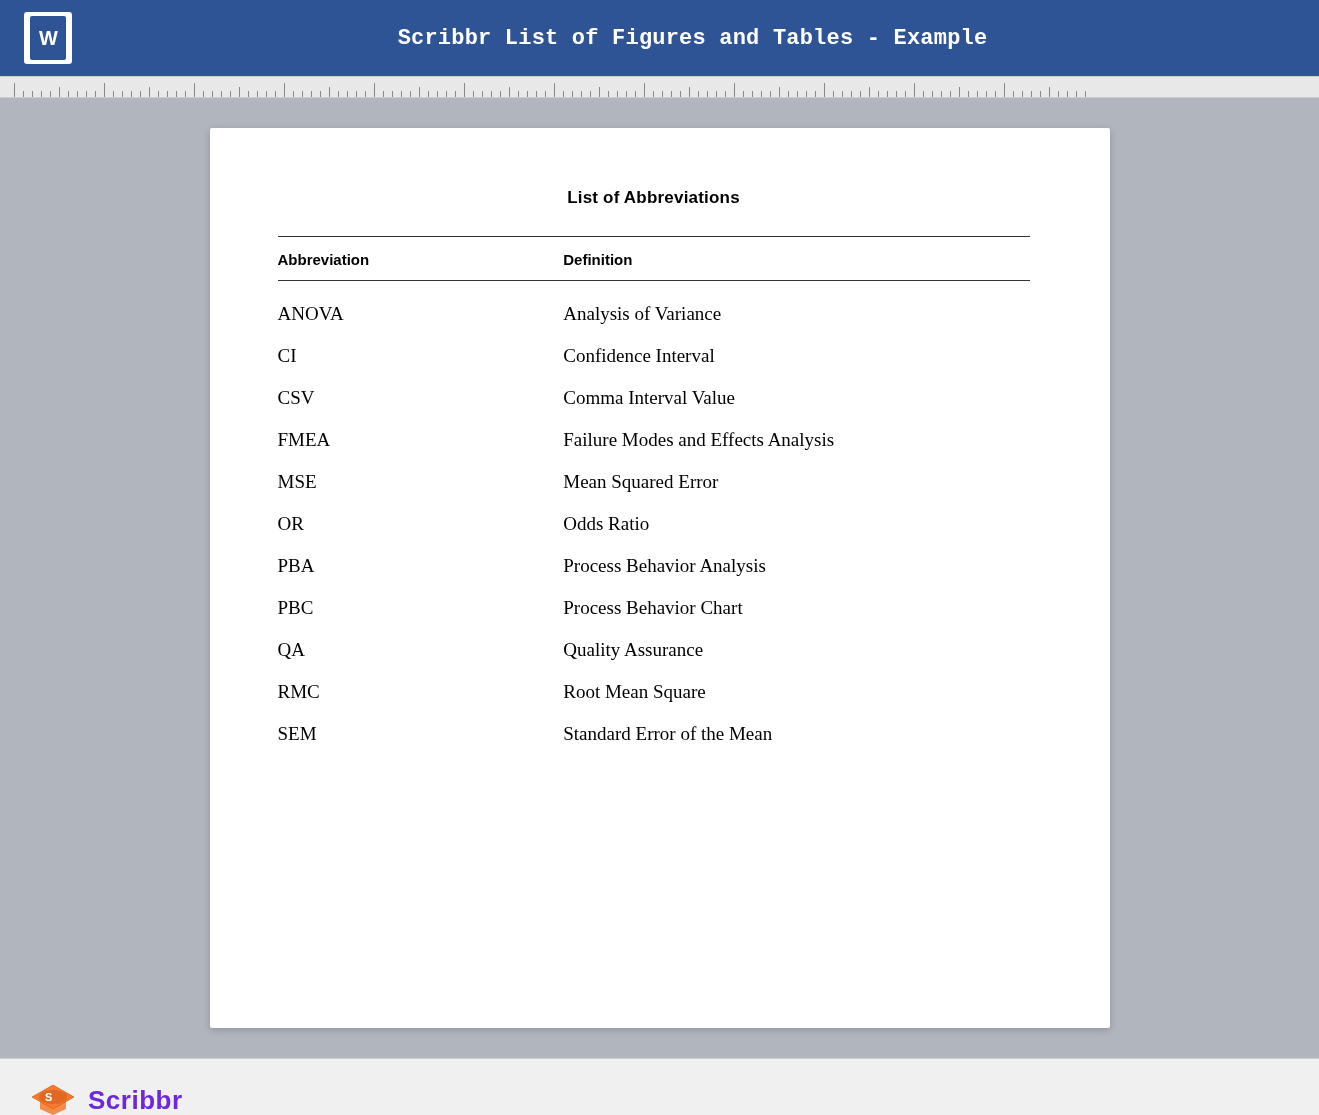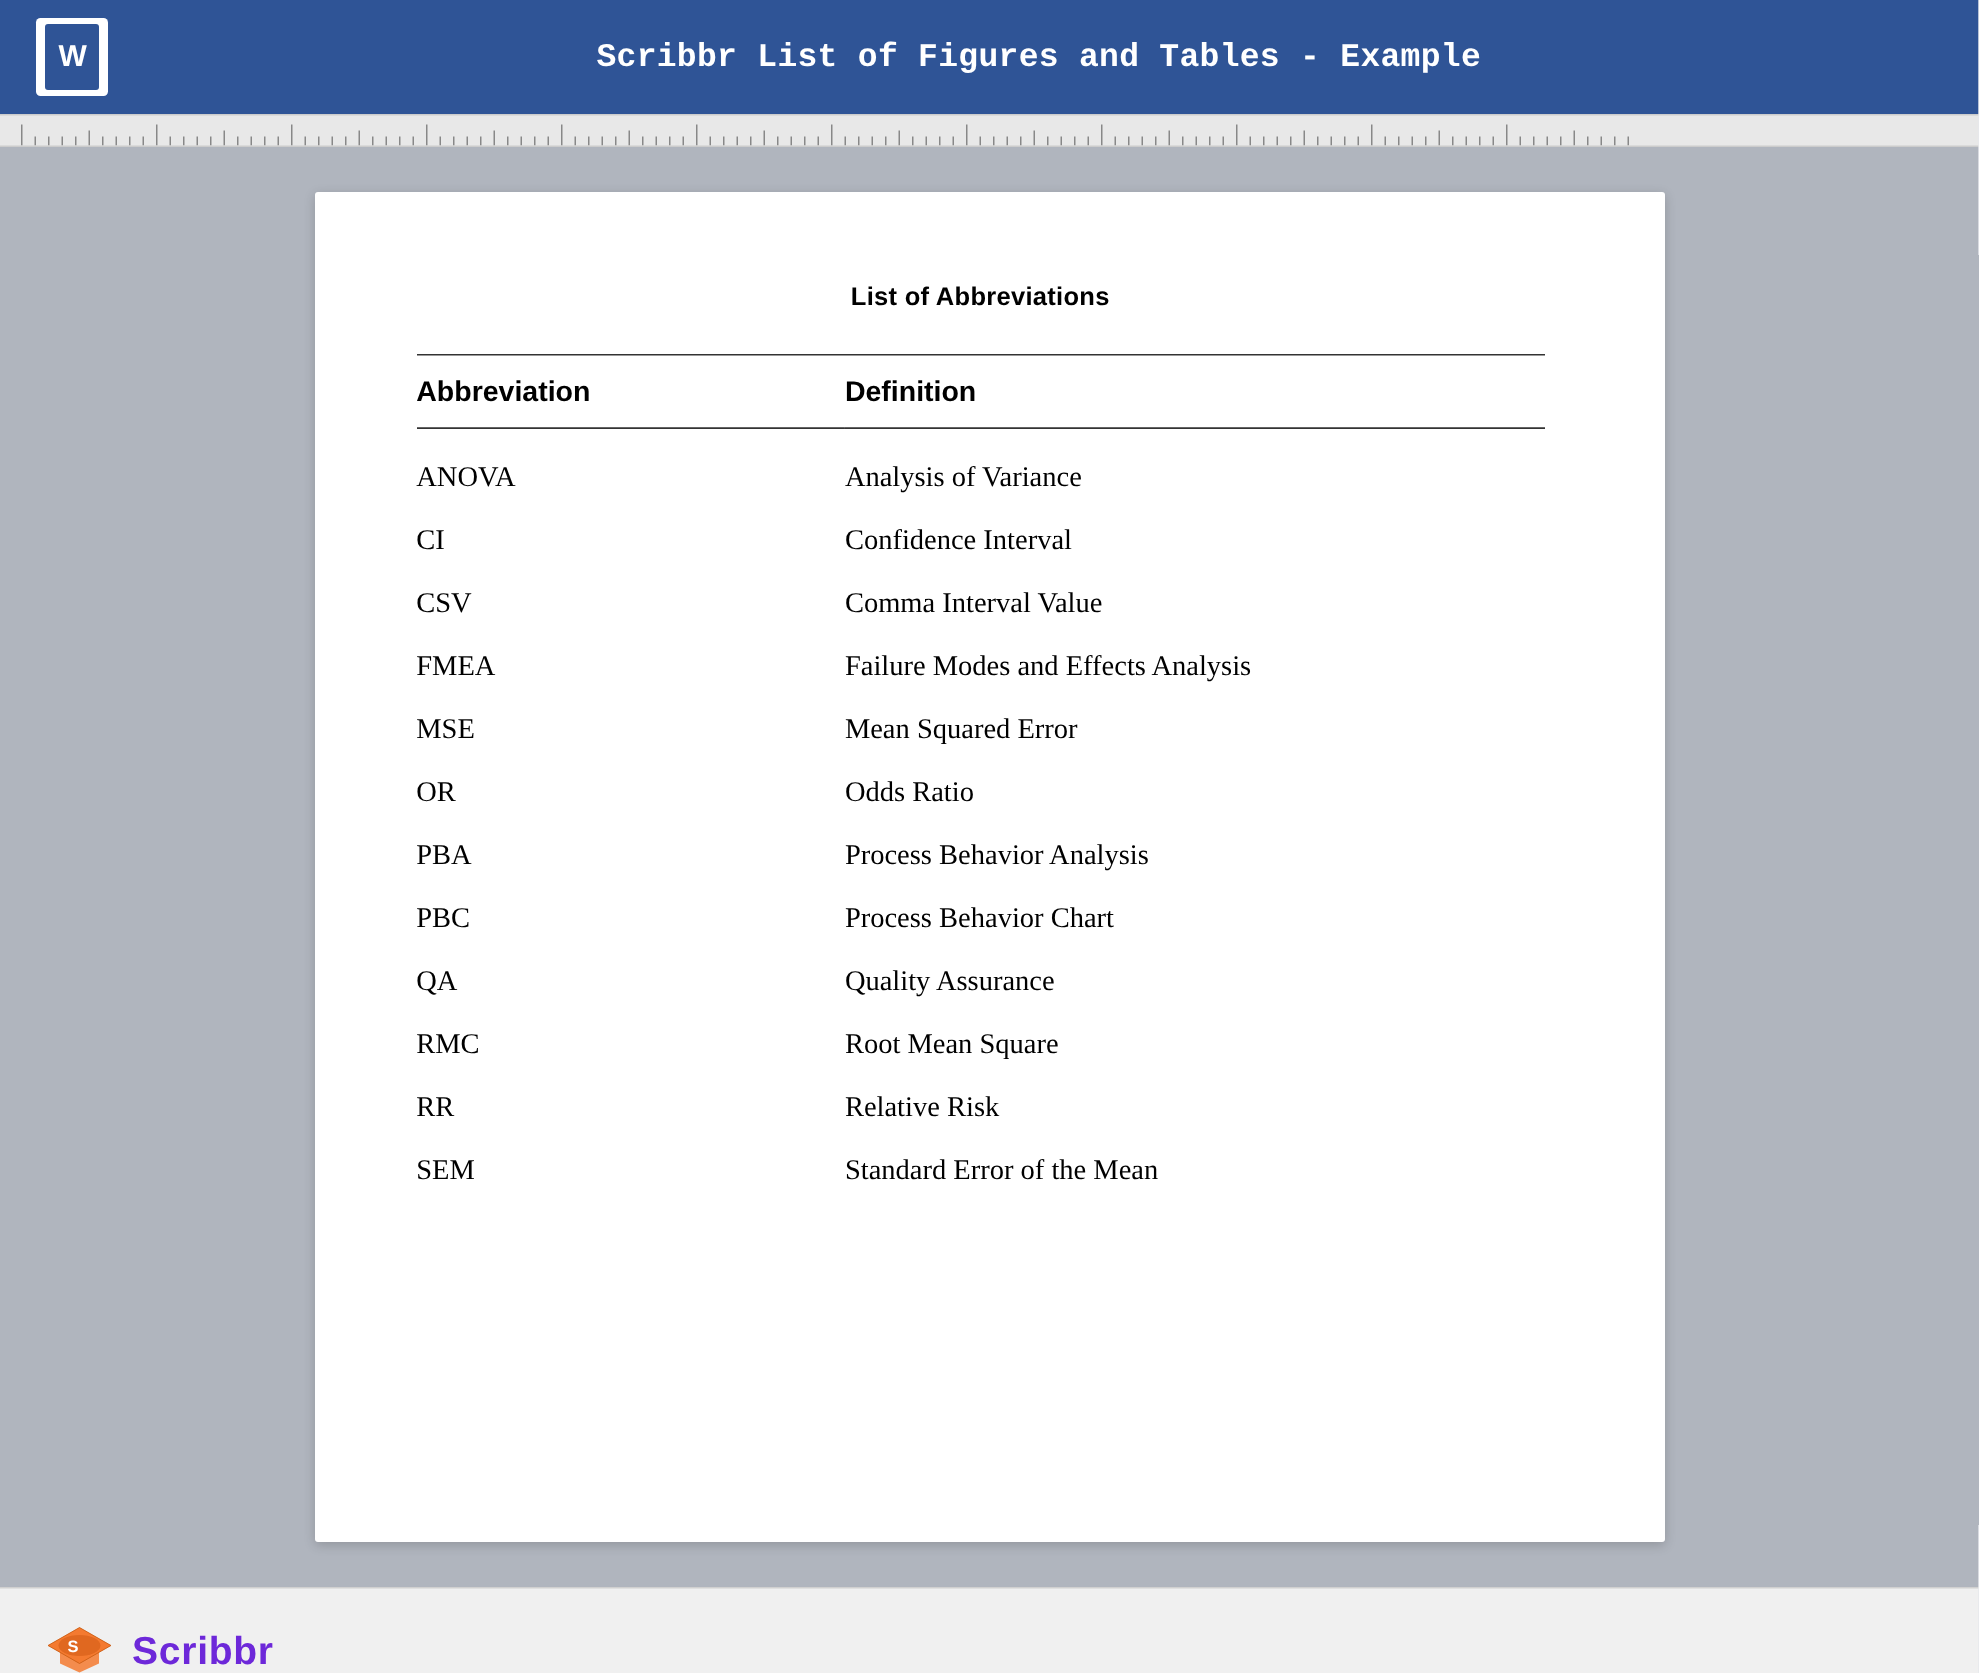--- a/index.html
+++ b/index.html
@@ -109,21 +109,21 @@
       border-top: 1.5px solid #333;
       margin-bottom: 0;
     }
 
     .abbr-table {
       width: 100%;
       border-collapse: collapse;
     }
 
     .abbr-table thead tr th {
-      font-size: 19px;
+      font-size: 15px;
       font-weight: 700;
       font-family: Arial, sans-serif;
       padding: 14px 0 12px 0;
       text-align: left;
       border-bottom: 1.5px solid #333;
     }
 
     .abbr-table thead tr th:first-child {
       width: 38%;
     }
@@ -367,24 +367,20 @@
           </tr>
           <tr>
             <td>QA</td>
             <td>Quality Assurance</td>
           </tr>
           <tr>
             <td>RMC</td>
             <td>Root Mean Square</td>
           </tr>
           <tr>
-            <td>RR</td>
-            <td>Relative Risk</td>
-          </tr>
-          <tr>
             <td>SEM</td>
             <td>Standard Error of the Mean</td>
           </tr>
         </tbody>
     </table>
 
   </div>
 </div>
 
 <div class="footer-area">

